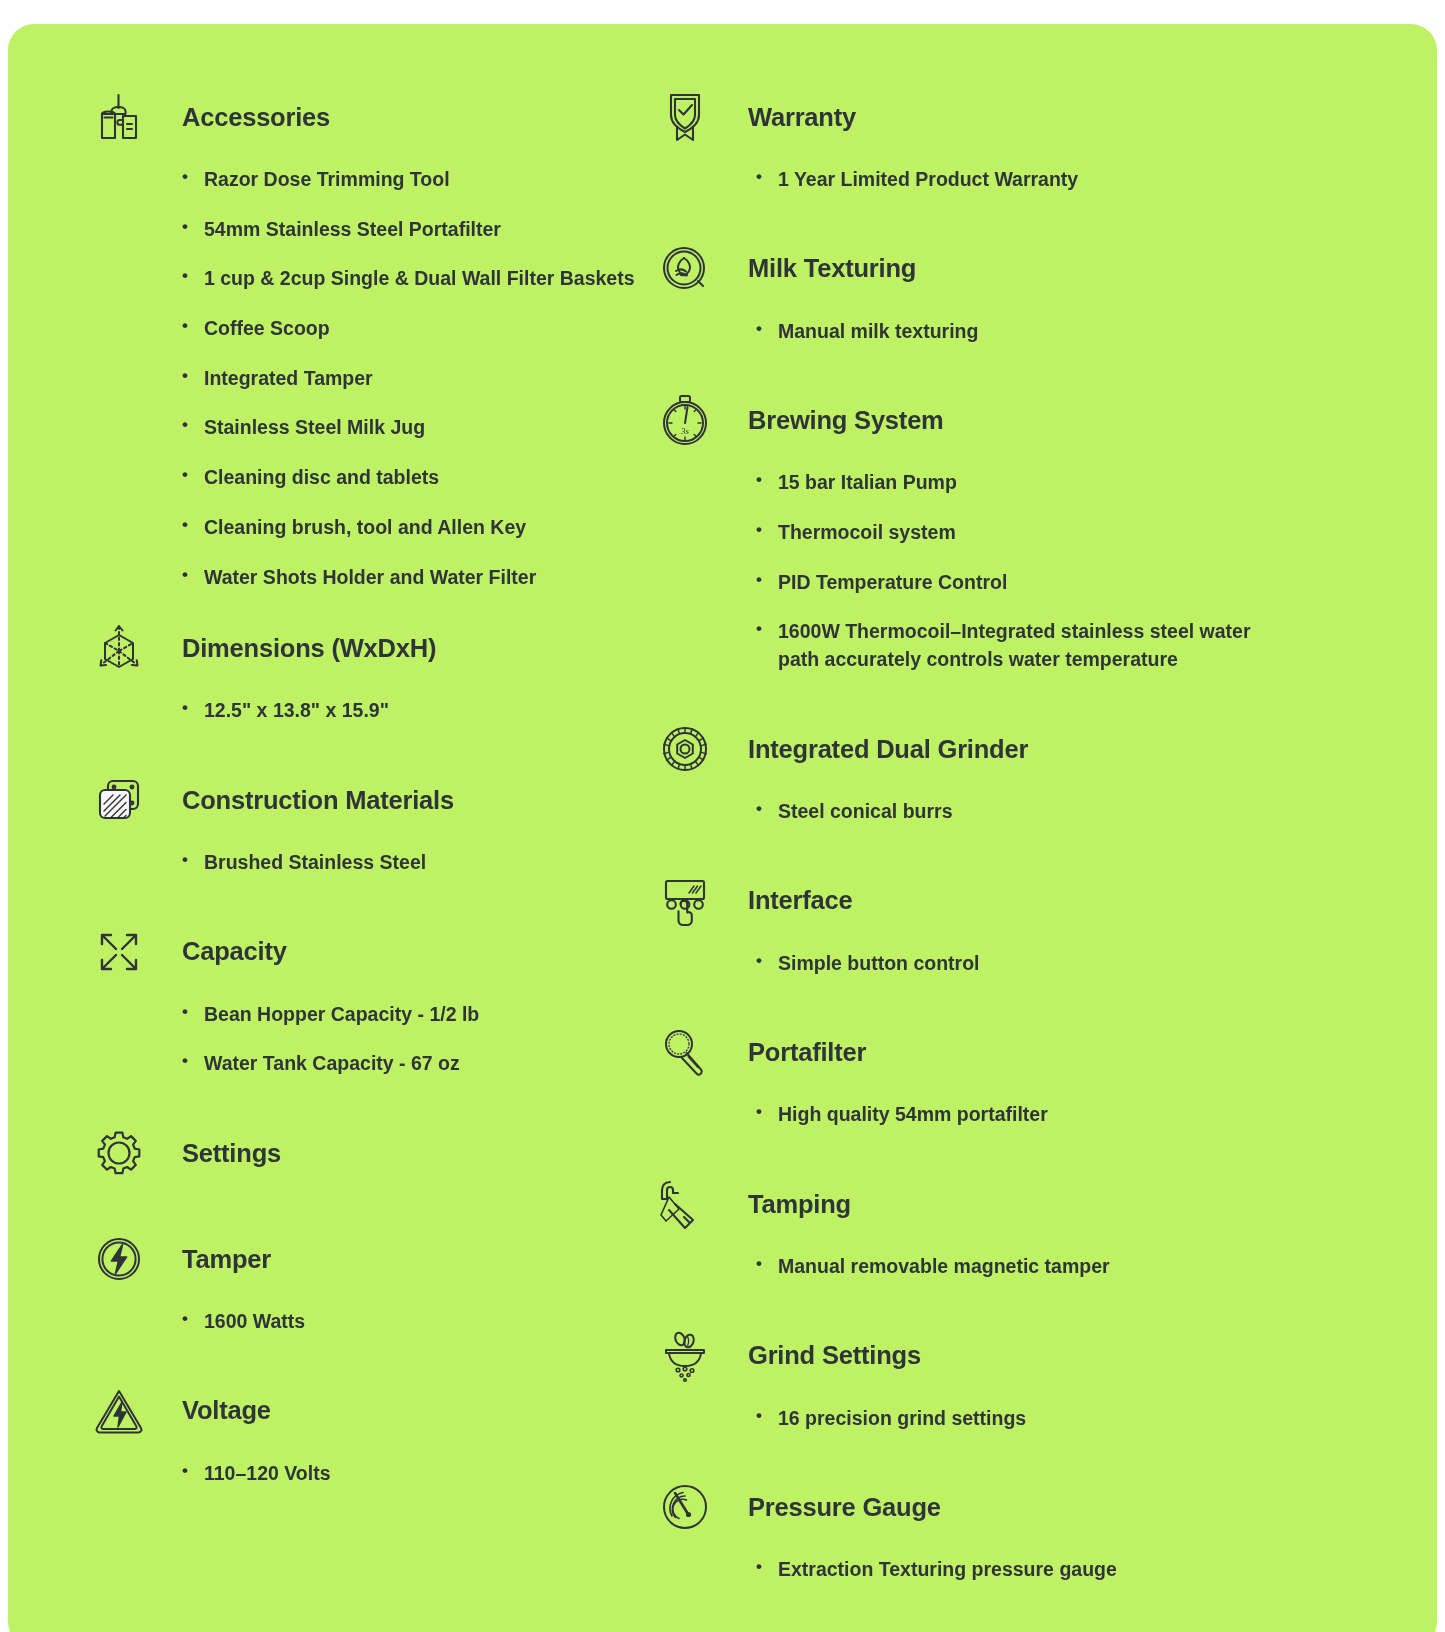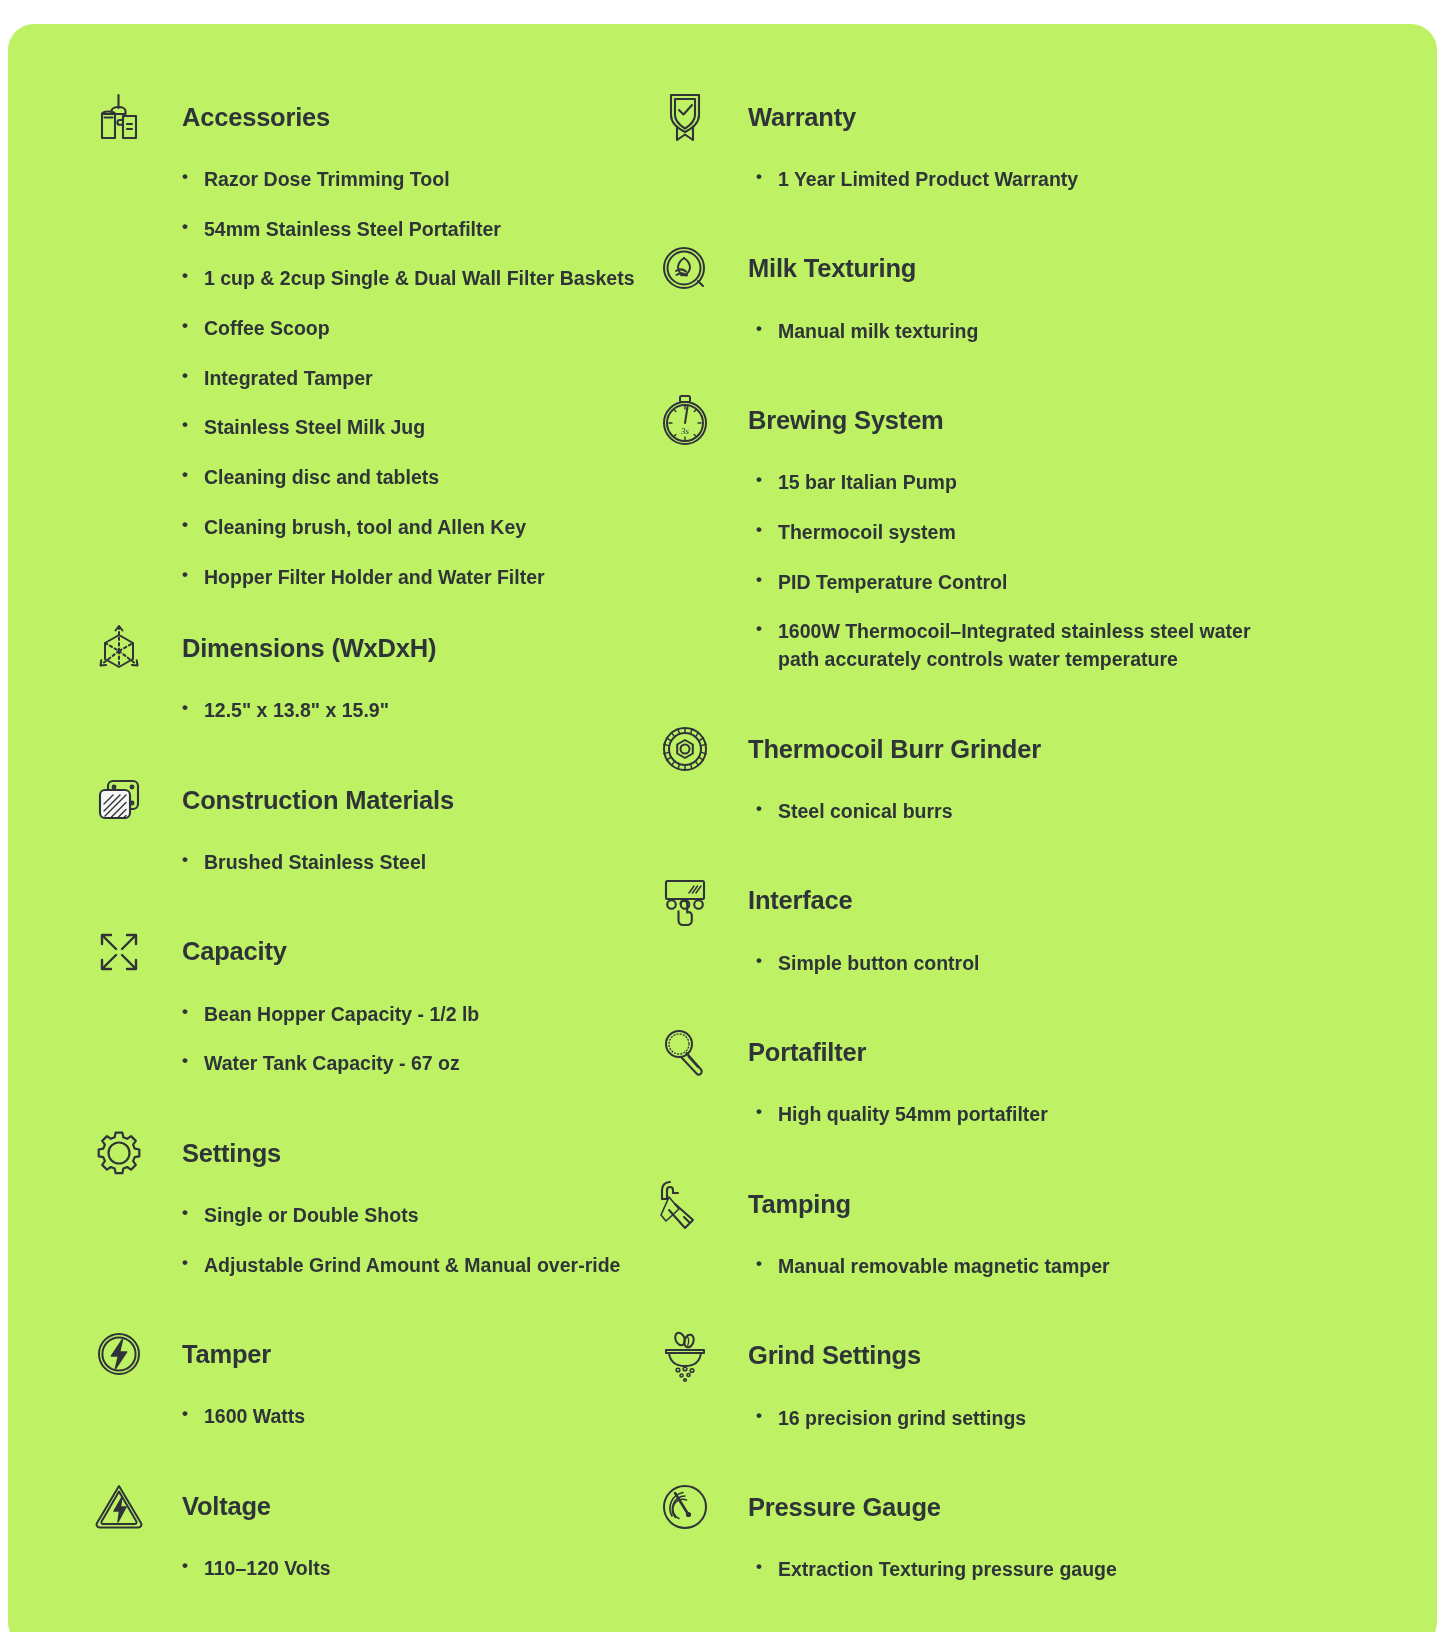--- a/index.html
+++ b/index.html
@@ -130,21 +130,21 @@
         </div>
         <ul class="bullets">
           <li class="bullet">Razor Dose Trimming Tool</li>
           <li class="bullet">54mm Stainless Steel Portafilter</li>
           <li class="bullet">1 cup &amp; 2cup Single &amp; Dual Wall Filter Baskets</li>
           <li class="bullet">Coffee Scoop</li>
           <li class="bullet">Integrated Tamper</li>
           <li class="bullet">Stainless Steel Milk Jug</li>
           <li class="bullet">Cleaning disc and tablets</li>
           <li class="bullet">Cleaning brush, tool and Allen Key</li>
-          <li class="bullet">Hopper Filter Holder and Water Filter</li>
+          <li class="bullet">Water Shots Holder and Water Filter</li>
         </ul>
       </div>
 
       <div class="group g-gap-lg">
         <div class="group-head">
           <span class="group-icon">
             <svg width="58" height="58" viewBox="0 0 58 58" fill="none" stroke="#2f3438" stroke-width="2" stroke-linecap="round" stroke-linejoin="round">
               <path d="M29 16 L43 24 V40 L29 48 L15 40 V24 Z"></path>
               <path d="M15 24 L29 32 L43 24" stroke-dasharray="2.5 3"></path>
               <path d="M29 32 V48" stroke-dasharray="2.5 3"></path>
@@ -210,24 +210,20 @@
       <div class="group g-gap-lg">
         <div class="group-head">
           <span class="group-icon">
             <svg width="56" height="56" viewBox="0 0 56 56" fill="none" stroke="#2f3438" stroke-width="2.2" stroke-linecap="round" stroke-linejoin="round">
               <path d="M24.6 7.6 h6.8 l0.9 4.6 3.9 1.6 3.8 -2.7 4.8 4.8 -2.7 3.8 1.6 3.9 4.6 0.9 v6.8 l-4.6 0.9 -1.6 3.9 2.7 3.8 -4.8 4.8 -3.8 -2.7 -3.9 1.6 -0.9 4.6 h-6.8 l-0.9 -4.6 -3.9 -1.6 -3.8 2.7 -4.8 -4.8 2.7 -3.8 -1.6 -3.9 -4.6 -0.9 v-6.8 l4.6 -0.9 1.6 -3.9 -2.7 -3.8 4.8 -4.8 3.8 2.7 3.9 -1.6z"></path>
               <circle cx="28" cy="28" r="10.5"></circle>
             </svg>
           </span>
           <span class="group-title">Settings</span>
         </div>
-        <ul class="bullets">
-          <li class="bullet">Single or Double Shots</li>
-          <li class="bullet">Adjustable Grind Amount &amp; Manual over-ride</li>
-        </ul>
       </div>
 
       <div class="group g-gap-lg">
         <div class="group-head">
           <span class="group-icon">
             <svg width="56" height="56" viewBox="0 0 56 56" fill="none" stroke="#2f3438" stroke-width="2" stroke-linecap="round" stroke-linejoin="round">
               <circle cx="28" cy="28" r="20"></circle>
               <circle cx="28" cy="28" r="16.6"></circle>
               <path d="M31.5 13.5 L20.5 30 h7 l-3 12.5 L35.5 26 h-7z" fill="#2f3438" stroke-width="1.6"></path>
             </svg>
@@ -350,21 +346,21 @@
                   <path d="M6.8 32.7 l4.9 -1.3"></path>
                   <path d="M6.8 23.3 l4.9 1.3"></path>
                 <path d="M9.5 16.8 l4.2 2.8"></path>
                   <path d="M14.5 11.6 l3 4"></path>
                   <path d="M21 8.2 l1.6 4.8"></path>
               </g>
               <path d="M28 19 l7.8 4.5 v9 L28 37 l-7.8 -4.5 v-9z"></path>
               <circle cx="28" cy="28" r="4.5"></circle>
             </svg>
           </span>
-          <span class="group-title">Thermocoil Burr Grinder</span>
+          <span class="group-title">Integrated Dual Grinder</span>
         </div>
         <ul class="bullets">
           <li class="bullet">Steel conical burrs</li>
         </ul>
       </div>
 
       <div class="group g-gap-lg">
         <div class="group-head">
           <span class="group-icon">
             <svg width="54" height="56" viewBox="0 0 54 56" fill="none" stroke="#2f3438" stroke-width="2.1" stroke-linecap="round" stroke-linejoin="round">

